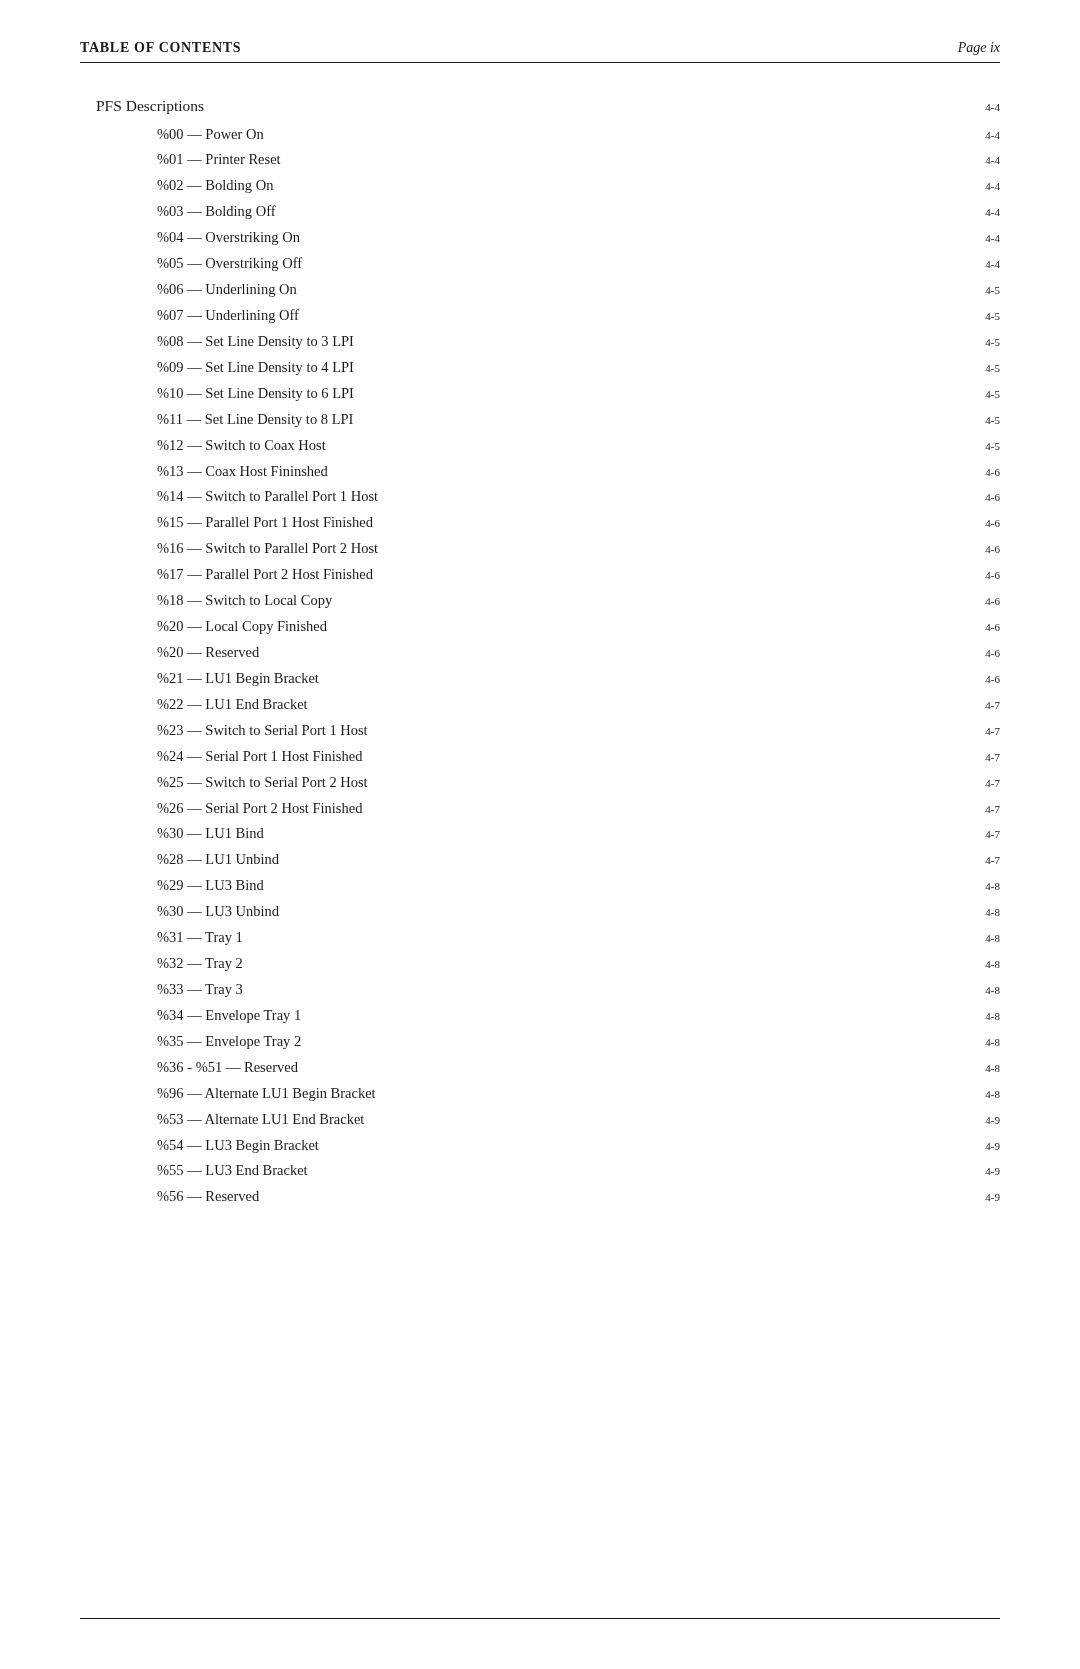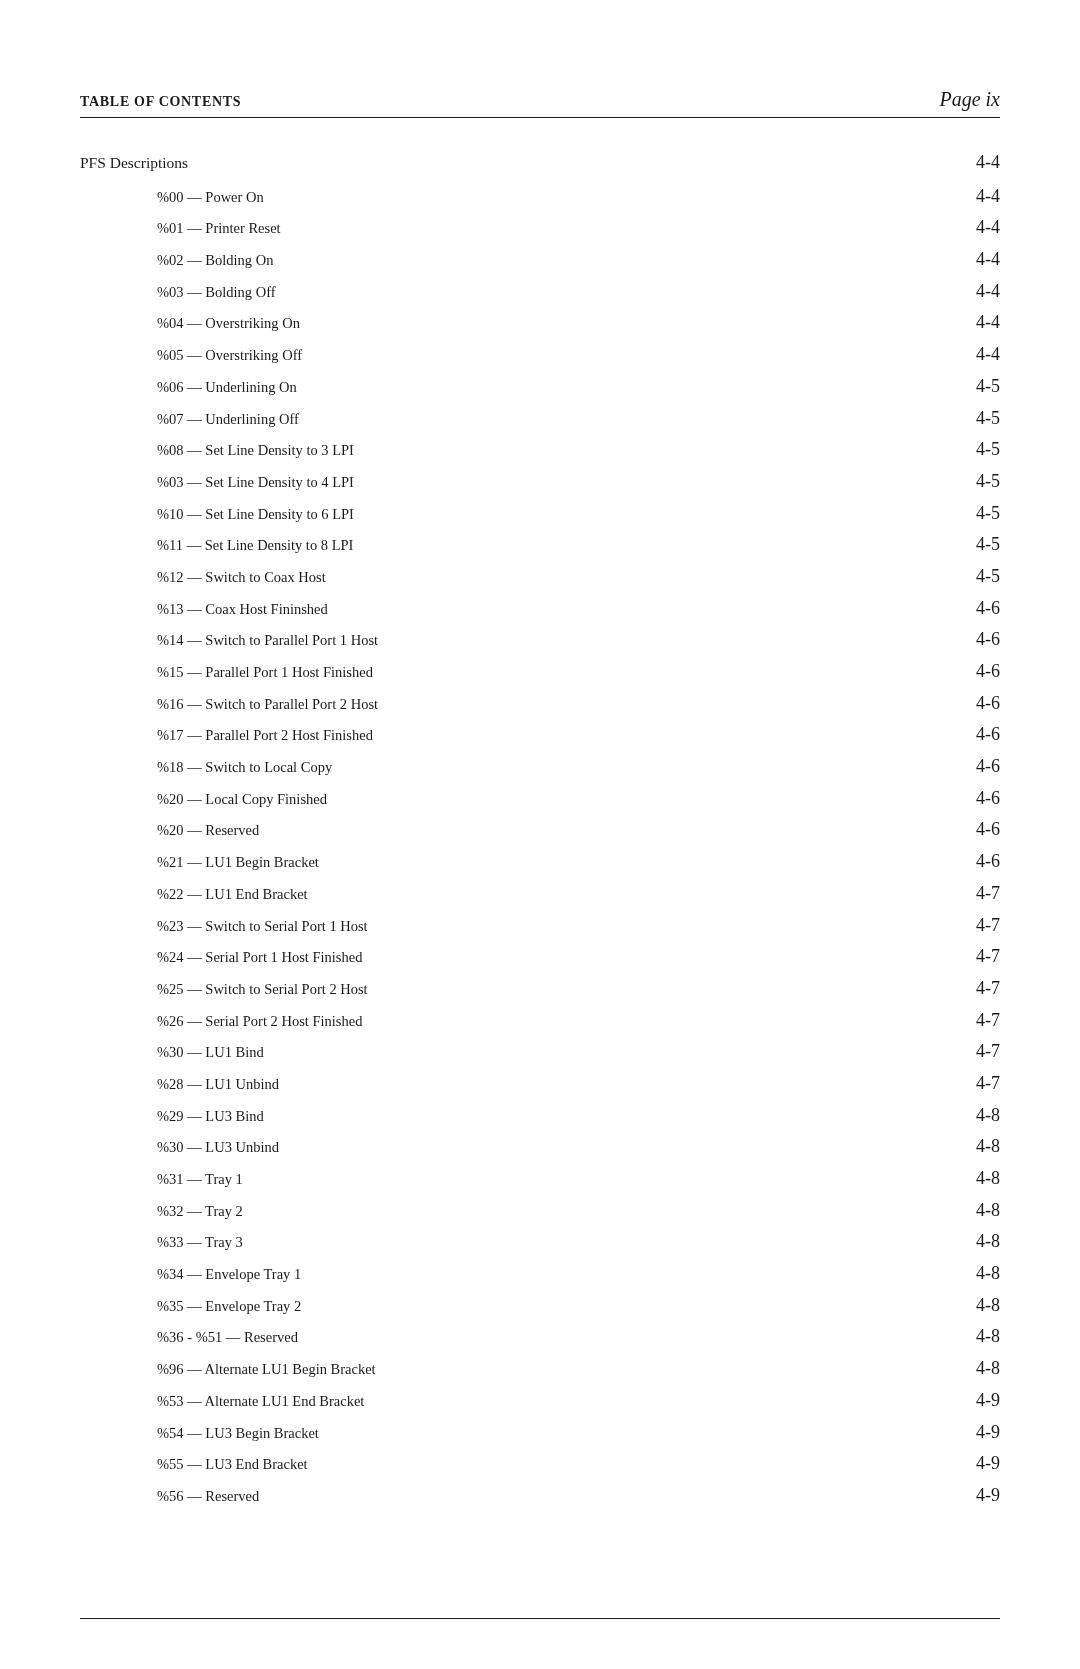--- a/index.html
+++ b/index.html
@@ -35,39 +35,38 @@
     }
 
     .header-left {
       font-size: 14px;
       font-weight: bold;
       letter-spacing: 0.05em;
       text-transform: uppercase;
     }
 
     .header-right {
-      font-size: 20px;
+      font-size: 14px;
       font-style: italic;
-      margin-top: 48px;
     }
 
     .toc-entries {
       margin-top: 10px;
     }
 
     .toc-entry {
       display: flex;
       justify-content: space-between;
       align-items: baseline;
       margin-bottom: 2px;
       line-height: 1.65;
     }
 
     .toc-entry.top-level {
-      margin-left: 0;
+      margin-left: 16px;
       font-size: 15.5px;
       margin-top: 4px;
       margin-bottom: 4px;
     }
 
     .toc-entry.sub-level {
       margin-left: 77px;
       font-size: 14.5px;
     }
 
@@ -98,21 +97,21 @@
       letter-spacing: 1px;
       color: #1a1a1a;
       position: absolute;
       left: 0;
       bottom: 3px;
     }
 
     .toc-page {
       flex-shrink: 0;
       margin-left: 4px;
-      font-size: 18px;
+      font-size: 11px;
     }
 
     .footer-line {
       position: absolute;
       bottom: 50px;
       left: 80px;
       right: 80px;
       border-bottom: 1.5px solid #1a1a1a;
     }
   </style>
@@ -192,21 +191,21 @@
       </div>
       <div class="toc-entry sub-level">
         <div class="toc-label">
           <span class="toc-title">%08 — Set Line Density to 3 LPI</span>
           <span class="toc-dots"></span>
           <span class="toc-page">4-5</span>
         </div>
       </div>
       <div class="toc-entry sub-level">
         <div class="toc-label">
-          <span class="toc-title">%03 — Set Line Density to 4 LPI</span>
+          <span class="toc-title">%09 — Set Line Density to 4 LPI</span>
           <span class="toc-dots"></span>
           <span class="toc-page">4-5</span>
         </div>
       </div>
       <div class="toc-entry sub-level">
         <div class="toc-label">
           <span class="toc-title">%10 — Set Line Density to 6 LPI</span>
           <span class="toc-dots"></span>
           <span class="toc-page">4-5</span>
         </div>

